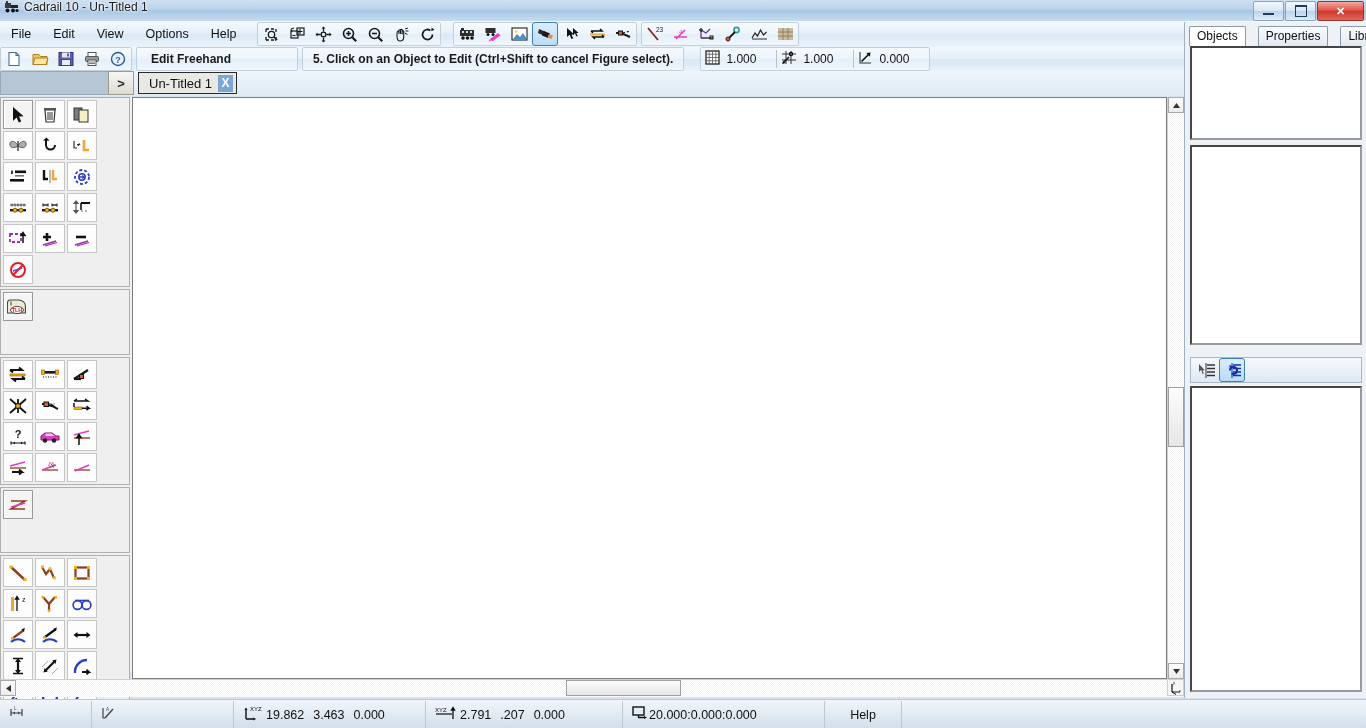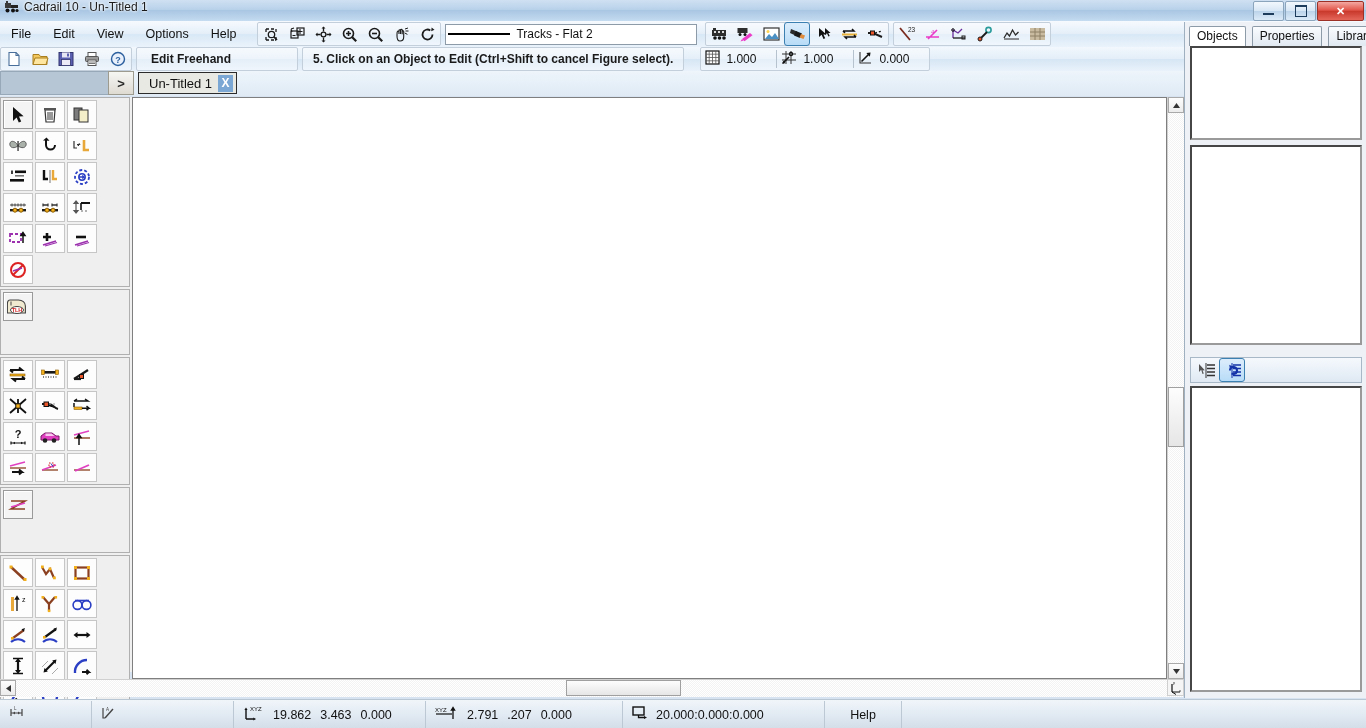--- a/index.html
+++ b/index.html
@@ -194,21 +194,21 @@
   
   .rdock {
     position: absolute; left: 1184px; top: 22px; width: 182px; height: 676px;
     background: #eef2f6; border-left: 1px solid #9fb0c0;
   }
   .rtabs { display: flex; padding: 4px 0 0 4px; height: 20px; }
   .rtab {
     padding: 2px 7px 3px 7px; font-size: 12px; color: #111;
     border: 1px solid #8d9aa8; border-bottom: none;
     background: linear-gradient(to bottom,#fafcfe,#e1e9f1);
-    margin-right: 6px; border-radius: 2px 2px 0 0;
+    margin-right: 12px; border-radius: 2px 2px 0 0;
   }
   .rtab.active { background: #fff; }
   .rpanel {
     background: #fff; border: 2px solid #9a9a9a; border-style: inset;
     box-sizing: border-box;
   }
   .rminitoolbar {
     background: linear-gradient(to bottom,#f5f9fd,#dfe9f3);
     border: 1px solid #a9b8c6;
     display: flex; align-items: center; padding: 2px;
@@ -218,21 +218,21 @@
   
   .statusbar {
     position: absolute; left: 0; top: 699px; width: 1366px; height: 29px;
     background: linear-gradient(to bottom,#f0f5fa,#dfe8f1 60%,#d2dde8);
     border-top: 1px solid #b9c6d3;
     display: flex; align-items: center;
   }
   .sb-cell {
     display: flex; align-items: center; height: 27px;
     border-right: 1px solid #bcc8d4;
-    padding: 0 8px; gap: 7px;
+    padding: 0 8px; gap: 0;
     font-size: 12.5px; color: #111;
   }
   .sb-cell .nums { display:flex; gap: 9px; }
   .sb-icon { flex: none; display:block; }
 </style>
 </head>
 <body>
 
 <div id="app">
 
@@ -312,24 +312,20 @@
         </svg>
       </div>
       <div class="tbtn">
         <svg width="17" height="17" viewBox="0 0 17 17">
           <path d="M13.5 8.5a5 5 0 1 1-2.2-4.1" fill="none" stroke="#1a1a1a" stroke-width="1.8"></path>
           <path d="M12.6 1.6l-.4 3.6 3.3-1.4z" fill="#1a1a1a"></path>
         </svg>
       </div>
     </div>
 
-    <div class="combo">
-      <span class="line-preview"></span>
-      <span>Tracks - Flat 2</span>
-    </div>
 
     <div style="width:8px"></div>
 
     <div class="group-box">
       <div class="tbtn">
         <svg width="17" height="16" viewBox="0 0 17 16">
           <rect x="1" y="4" width="14" height="6" fill="#2e2e2e"></rect>
           <rect x="2" y="2" width="3" height="2" fill="#2e2e2e"></rect>
           <circle cx="4" cy="12" r="1.8" fill="#111"></circle>
             <circle cx="8.5" cy="12" r="1.8" fill="#111"></circle>

